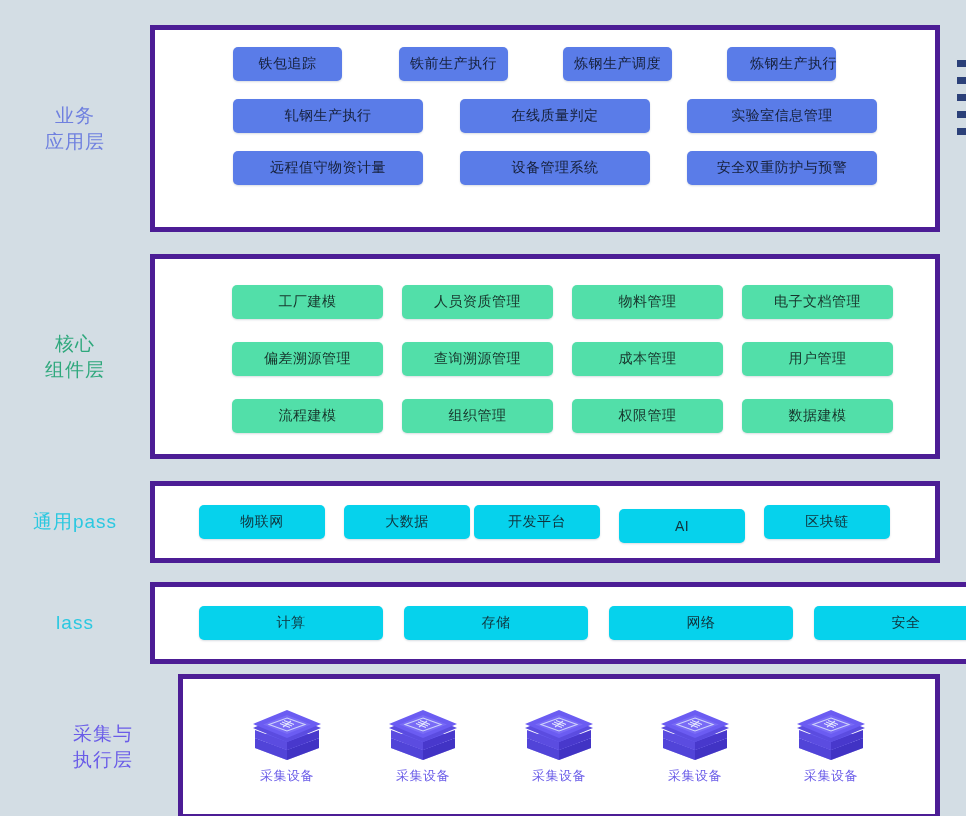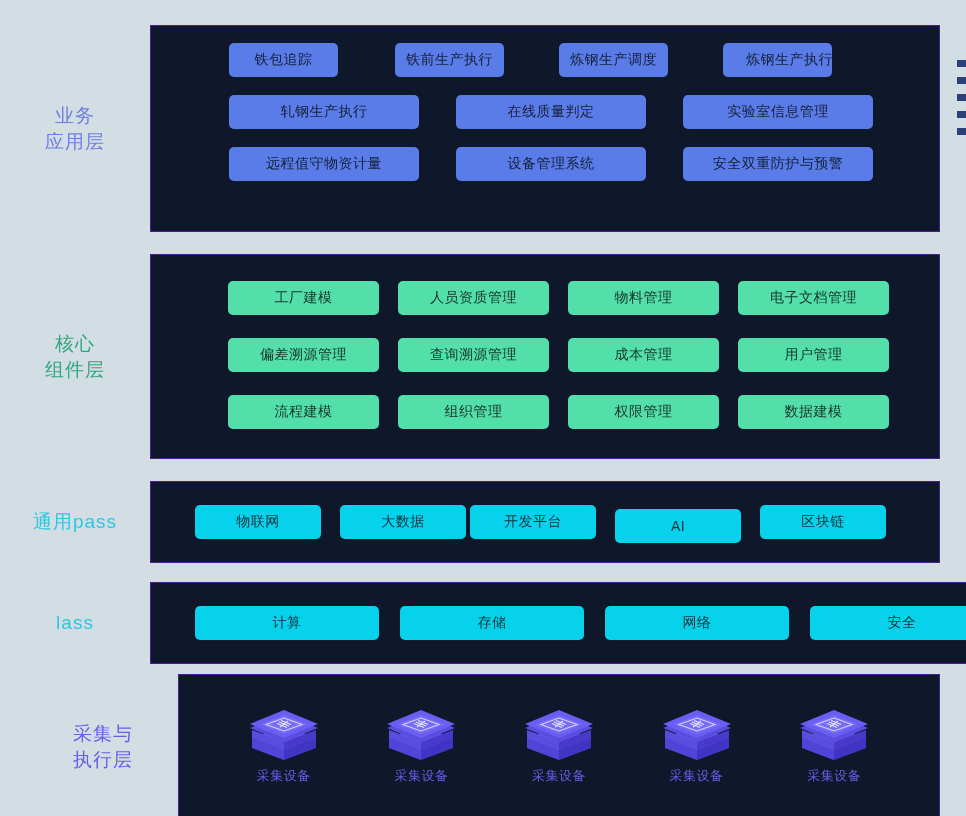--- a/index.html
+++ b/index.html
@@ -34,22 +34,22 @@
     text-align: center;
     font-size: 19px;
     line-height: 26px;
     letter-spacing: 1px;
     white-space: pre-line;
     font-weight: 400;
   }
 
   .layer-panel {
     flex: 1 1 auto;
-    border: 1px solid #4c1d95;
-    background: #0f172a;
+    border: 5px solid #4c1d95;
+    background: #ffffff;
     position: relative;
   }
 
   
   .chip-row {
     display: flex;
     align-items: center;
   }
 
   .chip {

